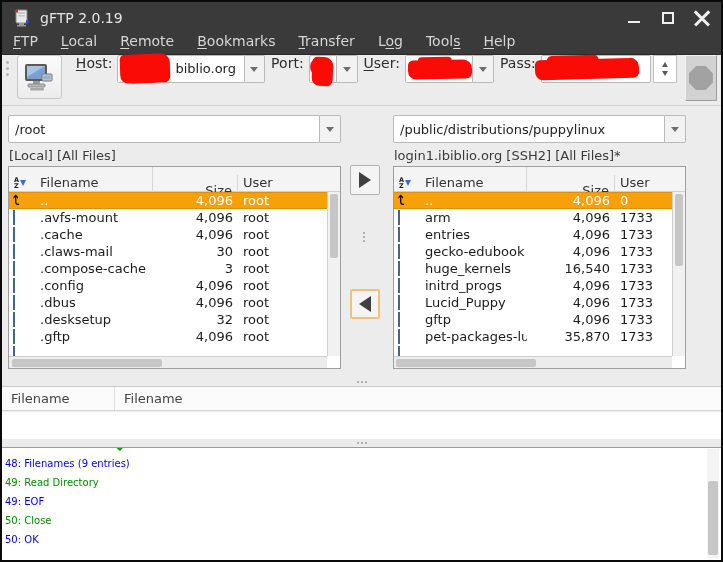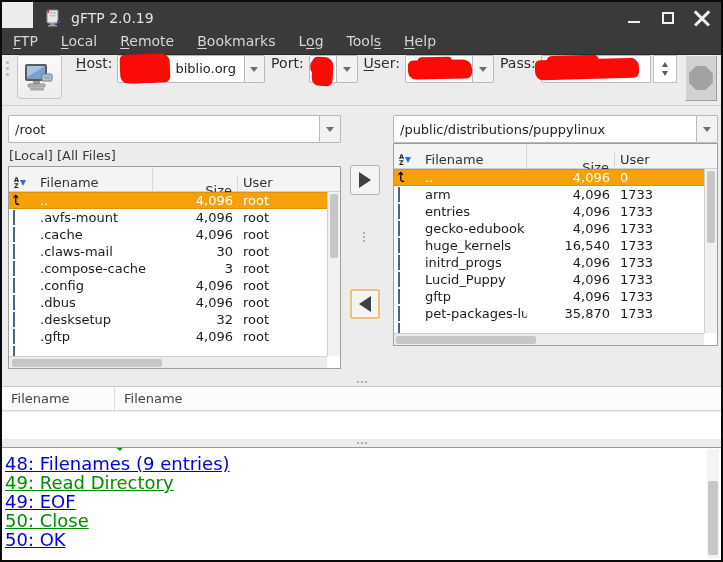--- a/index.html
+++ b/index.html
@@ -3,21 +3,21 @@
 <meta charset="utf-8">
 <style>
   * { margin:0; padding:0; box-sizing:border-box; }
   html,body { background:#555; }
   body { font-family:"DejaVu Sans","Liberation Sans",sans-serif; }
   .window { position:relative; width:723px; height:562px; background:#ececec;
             border:2px solid #0a0a0a; overflow:hidden; }
 
   
   .titlebar { position:absolute; top:0; left:0; right:0; height:26px; background:#3a3a3a;
-              display:flex; align-items:center; padding:16px 10px; gap:8px;margin-left:31px; }
+              display:flex; align-items:center; padding:16px 10px; gap:8px; }
   .app-icon { width:20px; height:20px; flex:0 0 auto; }
   .title-text { color:#e4e4e4; font-size:14px; }
   .win-controls { margin-left:auto; display:flex; align-items:center; gap:16px; }
   .wc { width:18px; height:18px; position:relative; cursor:default; }
   .wc-min::after { content:""; position:absolute; left:3px; right:3px; bottom:4px; height:2px; background:#efefef; }
   .wc-max::after { content:""; position:absolute; left:3px; top:3px; right:3px; bottom:3px; border:2px solid #efefef; }
   .wc-close::before,.wc-close::after { content:""; position:absolute; left:-1px; top:8px; width:20px; height:2.6px; background:#efefef; }
   .wc-close::before { transform:rotate(45deg); }
   .wc-close::after  { transform:rotate(-45deg); }
 
@@ -62,21 +62,21 @@
   .tri-down-s { width:0; height:0; border-left:3.5px solid transparent; border-right:3.5px solid transparent; border-top:5px solid #5a5a5a; }
   .connect-btn { margin-left:8px; width:33px; height:46px; background:#d2d2d2; border:1px solid #9d9d9d;
                  border-top-color:#f2f2f2; border-left-color:#f2f2f2; display:flex; align-items:center; justify-content:center; }
   .octagon { width:24px; height:24px; background:#a2a2a2;
              clip-path:polygon(30% 0,70% 0,100% 30%,100% 70%,70% 100%,30% 100%,0 70%,0 30%); }
 
   
   .panes { position:absolute; top:104px; left:0; right:0; height:276px; }
   .panel { position:absolute; top:0; }
   .panel-left { left:6px; width:333px; }
-  .panel-right { left:391px; width:325px; }
+  .panel-right { left:391px; width:293px; }
   .path-combo { display:flex; margin-top:9px; }
   .path-entry { flex:1; border-radius:2px 0 0 2px; padding-left:6px; }
   .panel-status { font-size:13px; color:#3a3a3a; margin:5px 0 3px 1px; white-space:nowrap; overflow:hidden; }
   .listframe { position:relative; border:1px solid #9e9e9e; background:#fff; height:203px; overflow:hidden; }
   .list-header { display:grid; height:25px; background:#f4f4f4; border-bottom:1px solid #cfcfcf;
                  font-size:13px; color:#333; align-items:center; }
   .panel-left  .list-header { grid-template-columns:26px 118px 85px 73px 13px; }
   .panel-right .list-header { grid-template-columns:26px 107px 88px 73px 13px; }
   .hcell { height:100%; display:flex; align-items:center; padding:0 5px; }
   .hcell.size { justify-content:flex-end; border-right:1px solid #d6d6d6;margin-top:16px; }
@@ -122,21 +122,21 @@
   .queue-header { position:absolute; top:384px; left:0; right:0; height:25px; background:#fbfbfb;
                   border-top:1px solid #c9c9c9; border-bottom:1px solid #d8d8d8; display:flex;
                   align-items:center; font-size:13px; color:#444; }
   .qh-cell { padding:0 9px; height:100%; display:flex; align-items:center; }
   .qh-filename { width:113px; border-right:1px solid #dedede; }
   .queue-body { position:absolute; top:410px; left:0; right:0; height:27px; background:#fff; }
 
   
   .log { position:absolute; top:445px; left:0; right:0; bottom:0; background:#fff;
          border-top:1px solid #9a9a9a; overflow:hidden; padding:6px 0 0 3px; }
-  .log-line { font-size:18px; line-height:19px; white-space:nowrap;text-decoration:underline; }
+  .log-line { font-size:10px; line-height:19px; white-space:nowrap; }
   .log-blue { color:#0000e0; }
   .log-green { color:#008c00; }
   .log-frag { position:absolute; top:-2px; left:115px; width:5px; height:4px; background:#0a9a0a;
               border-radius:1px; transform:rotate(40deg); }
   .log-vscroll { position:absolute; top:1px; right:2px; bottom:2px; width:12px; background:#f4f4f4; }
   .log-vthumb { position:absolute; left:1px; right:1px; top:32px; height:74px; background:#c6c6c6; border-radius:2px; }
 </style>
 </head>
 <body>
 
@@ -158,20 +158,21 @@
       <div class="wc wc-max"></div>
       <div class="wc wc-close"></div>
     </div>
   </div>
 
   <div class="menubar" id="menubar">
       <div class="menu-item"><span class="mn">F</span><span>T</span><span>P</span></div>
       <div class="menu-item"><span class="mn">L</span><span>o</span><span>c</span><span>a</span><span>l</span></div>
       <div class="menu-item"><span class="mn">R</span><span>e</span><span>m</span><span>o</span><span>t</span><span>e</span></div>
       <div class="menu-item"><span class="mn">B</span><span>o</span><span>o</span><span>k</span><span>m</span><span>a</span><span>r</span><span>k</span><span>s</span></div>
+      <div class="menu-item"><span class="mn">T</span><span>r</span><span>a</span><span>n</span><span>s</span><span>f</span><span>e</span><span>r</span></div>
       <div class="menu-item"><span>L</span><span class="mn">o</span><span>g</span></div>
       <div class="menu-item"><span>T</span><span>o</span><span>o</span><span>l</span><span class="mn">s</span></div>
       <div class="menu-item"><span class="mn">H</span><span>e</span><span>l</span><span>p</span></div>
     </div>
 
   <div class="toolbar">
     <div class="grip">
         <i></i>
         <i></i>
         <i></i>
@@ -339,20 +340,21 @@
 
     <div class="panel panel-right">
       <div class="path-combo">
         <div class="entry path-entry">
           <span>/public/distributions/puppylinux</span>
         </div>
         <div class="combo-btn">
             <span class="tri-down"></span>
           </div>
       </div>
+      <div class="panel-status">login1.ibiblio.org [SSH2] [All Files]*</div>
       <div class="listframe">
         <div class="list-header">
           <div class="hcell">
             <span class="sort-glyph">
               <span class="sort-letters">
                   <span>A</span>
                   <span>Z</span>
                 </span>
               <span class="sort-arrow"></span>
             </span>

